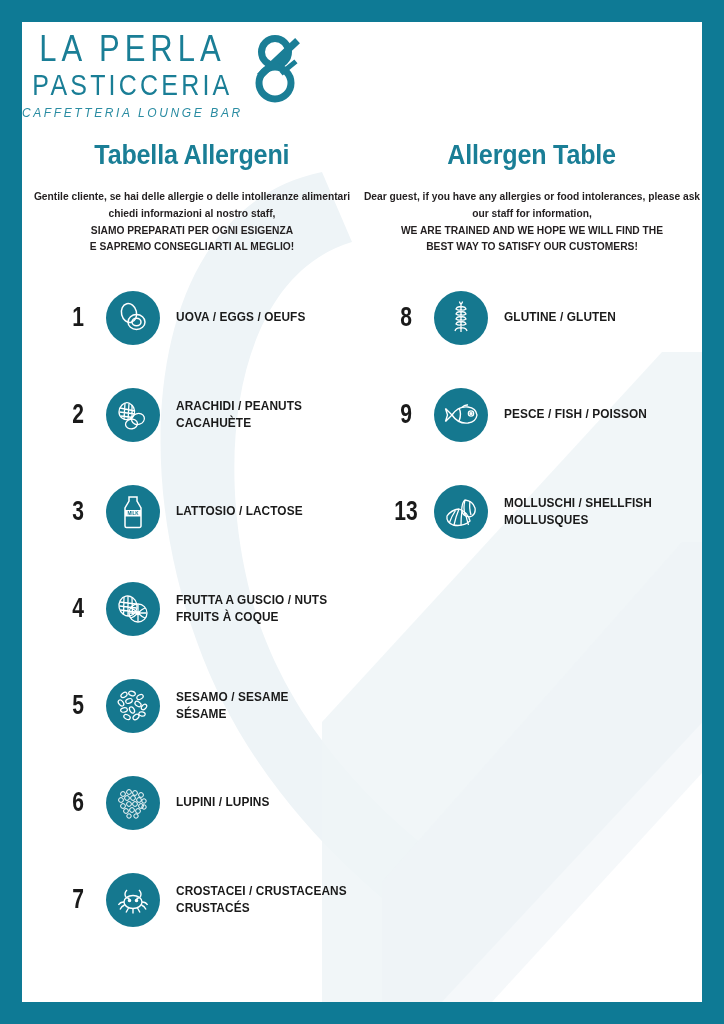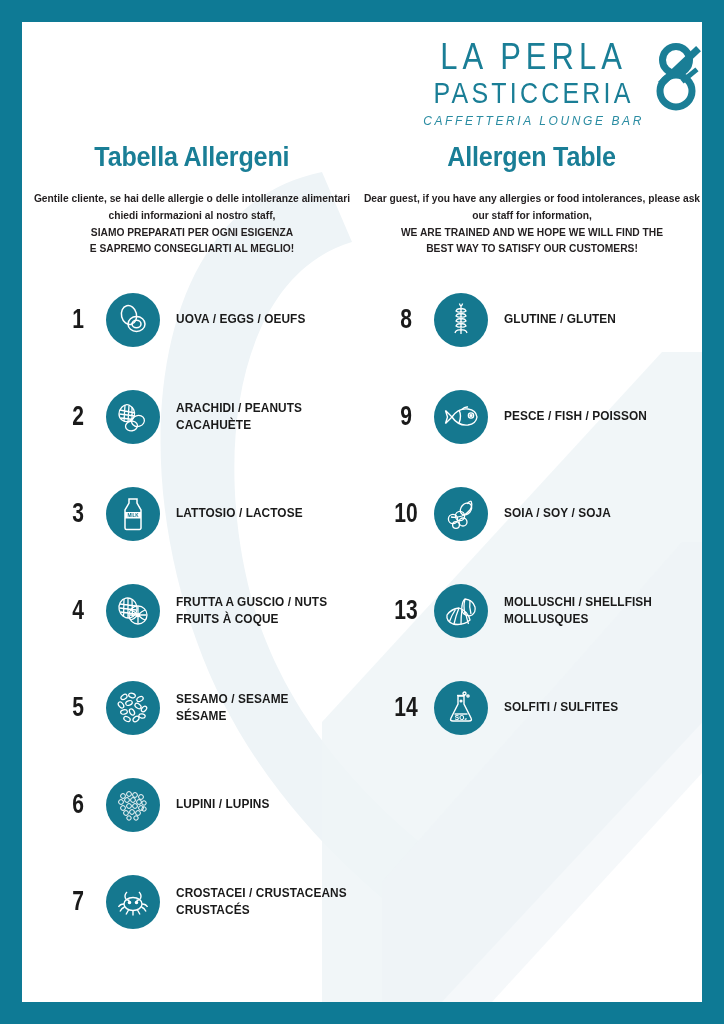--- a/index.html
+++ b/index.html
@@ -44,23 +44,23 @@
   
   #content {
     position: relative;
     z-index: 1;
     width: 100%;
     height: 100%;
   }
 
   
   .logo-block {
-    padding-top: 16px;
-    display: flex;
-    justify-content: flex-end;
+    padding-top: 8px;
+    display: flex;
+    justify-content: flex-start;
   }
   .logo-inner {
     display: flex;
     align-items: flex-start;
     gap: 4px;
   }
   .logo-words {
     display: flex;
     flex-direction: column;
     align-items: center;
@@ -86,21 +86,21 @@
   }
   .logo-amp {
     margin-top: 2px;
     margin-left: 2px;
   }
 
   
   .columns {
     display: flex;
     width: 100%;
-    margin-top: 14px;
+    margin-top: 20px;
   }
   .col {
     width: 50%;
     display: flex;
     flex-direction: column;
     align-items: center;
   }
 
   .col-title {
     color: #1a7e96;
@@ -387,68 +387,38 @@
                   <path d="M9 17 L2.5 10.5 L4.5 17 L2.5 23.5 Z"></path>
                   <circle cx="28" cy="15.5" r="2.6"></circle>
                   <circle cx="28" cy="15.5" r="0.9" fill="#fff"></circle>
                   <path d="M16 10 q3 6 0 13"></path>
                   <path d="M19 9.5 q2.5 -3 6 -2.5"></path>
                 </svg>
               </div>
               <div class="row-label">PESCE / FISH / POISSON</div>
             </div>
 
-            <div class="row">
-              <div class="row-num">10</div>
-              <div class="row-icon">
-                <svg width="34" height="34" viewBox="0 0 34 34" fill="none" stroke="#fff" stroke-width="1.3">
-                  <path d="M27 4 q2 5 -1 9 q-3 4 -8 6 q-6 2 -11 1"></path>
-                  <path d="M27 4 q-3 1 -4 3"></path>
-                  <ellipse cx="22" cy="12" rx="5" ry="6.5" transform="rotate(40 22 12)"></ellipse>
-                  <circle cx="16" cy="19" r="4.6"></circle>
-                  <circle cx="9" cy="22" r="4.6"></circle>
-                  <circle cx="19" cy="25" r="4"></circle>
-                  <circle cx="12" cy="28" r="3.4"></circle>
-                </svg>
-              </div>
-              <div class="row-label">SOIA / SOY / SOJA</div>
-            </div>
 
 
 
             <div class="row">
               <div class="row-num">13</div>
               <div class="row-icon">
                 <svg width="34" height="34" viewBox="0 0 34 34" fill="none" stroke="#fff" stroke-width="1.3">
                   <path d="M21 5 q8 1 10 8 q1 5 -3 8 q-4 2 -8 -1 q-3 -3 -2 -8 q0.5 -5 3 -7 Z"></path>
                   <path d="M21 5 q-2 7 0 15 M26 6 q-1 7 1 14"></path>
                   <path d="M15 14 q9 3 11 12 q-7 6 -17 4 q-7 -3 -6 -9 q4 -6 12 -7 Z"></path>
                   <path d="M15 14 q-3 7 -5 16 M18 15.5 q-1 7 -1 15 M21.5 18 q1 6 3 12
                            M11.5 15.5 q-4 6 -6 12"></path>
                 </svg>
               </div>
               <div class="row-label">MOLLUSCHI / SHELLFISH
 MOLLUSQUES</div>
             </div>
 
-            <div class="row">
-              <div class="row-num">14</div>
-              <div class="row-icon">
-                <svg width="34" height="34" viewBox="0 0 34 34" fill="none" stroke="#fff" stroke-width="1.4">
-                  <path d="M14 5 h6 v8 l7 14 q1.5 3 -2 3 h-16 q-3.5 0 -2 -3 l7 -14 Z"></path>
-                  <path d="M13 4.5 h8"></path>
-                  <path d="M10.5 23 h13"></path>
-                  <text x="17" y="28.5" font-family="Liberation Sans, sans-serif" font-size="6.5" font-weight="bold" fill="#fff" text-anchor="middle" stroke="none">SO₂</text>
-                  <circle cx="20.5" cy="2.5" r="1.5"></circle>
-                  <circle cx="24" cy="5" r="1.1"></circle>
-                  <circle cx="17" cy="10" r="0.9"></circle>
-                </svg>
-              </div>
-              <div class="row-label">SOLFITI / SULFITES</div>
-            </div>
 
           </div>
         </div>
 
       </div>
     </div>
   </div>
 </div>
 
 </body></html>

